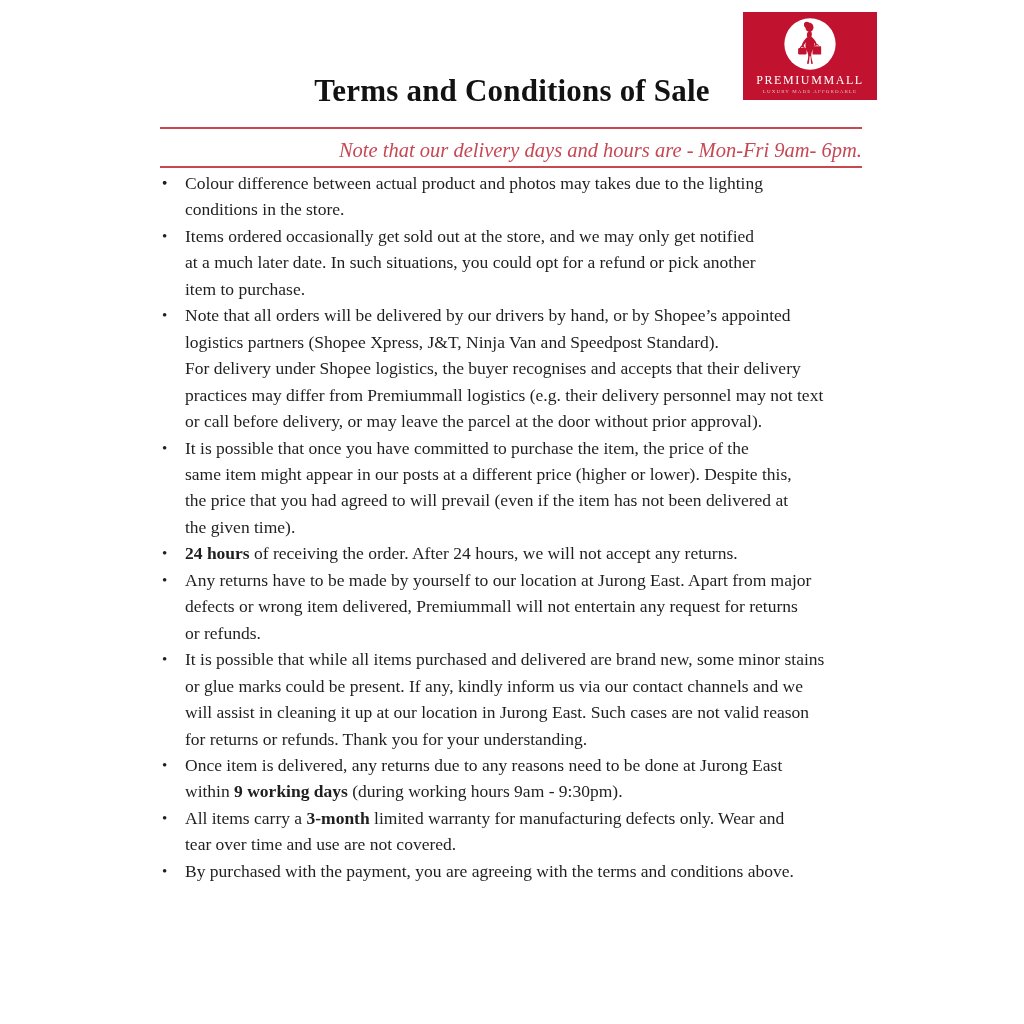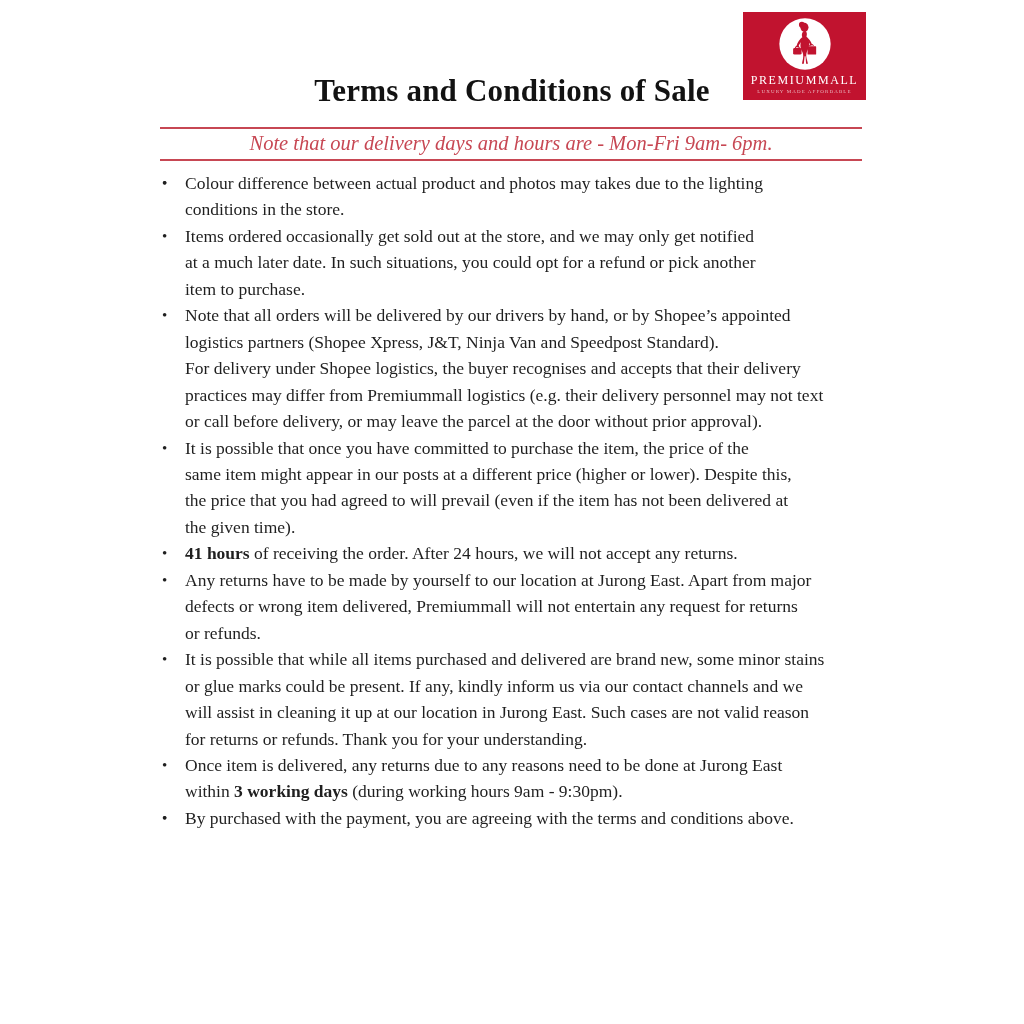--- a/index.html
+++ b/index.html
@@ -8,38 +8,38 @@
 
   
   .doc-title{
     position:absolute;left:0;top:63px;width:1024px;margin:0;
     text-align:center;font-size:31px;font-weight:bold;color:#121212;
     letter-spacing:0.2px;
   }
 
   
   .logo{
-    position:absolute;left:743px;top:2px;width:123px;height:88px;
+    position:absolute;left:743px;top:2px;width:134px;height:88px;
     display:flex;flex-direction:column;align-items:center;
     padding-top:5px;box-sizing:border-box;
   }
   .logo-figure{width:54px;height:54px;display:block;}
   .logo-brand{
     color:#ffffff;font-size:12px;letter-spacing:1.6px;margin-top:2px;
     font-family:"Liberation Serif","DejaVu Serif",serif;white-space:nowrap;
   }
   .logo-tagline{
     color:#e9b9c0;font-size:5px;letter-spacing:1.1px;margin-top:1px;white-space:nowrap;
   }
 
   
   .note-band{
     position:absolute;left:160px;top:117px;width:702px;
     border-top:2px solid #c74753;border-bottom:2px solid #c74753;
-    box-sizing:border-box;text-align:center;padding:2px 0 3px 0;
+    box-sizing:border-box;text-align:right;padding:9px 0 3px 0;
   }
   .note-text{
     margin:0;font-style:italic;font-size:20.5px;color:#c74753;line-height:25px;
   }
 
   
   .terms{
     position:absolute;left:160px;top:160px;width:715px;
     list-style:none;margin:0;padding:0;
     font-size:17.5px;color:#1f1f1f;
@@ -92,27 +92,28 @@
 item to purchase.</span></span></li>
       <li><span class="bullet">•</span><span class="term-text"><span>Note that all orders will be delivered by our drivers by hand, or by Shopee’s appointed
 logistics partners (Shopee Xpress, J&amp;T, Ninja Van and Speedpost Standard).
 For delivery under Shopee logistics, the buyer recognises and accepts that their delivery
 practices may differ from Premiummall logistics (e.g. their delivery personnel may not text
 or call before delivery, or may leave the parcel at the door without prior approval).</span></span></li>
       <li><span class="bullet">•</span><span class="term-text"><span>It is possible that once you have committed to purchase the item, the price of the
 same item might appear in our posts at a different price (higher or lower). Despite this,
 the price that you had agreed to will prevail (even if the item has not been delivered at
 the given time).</span></span></li>
-      <li><span class="bullet">•</span><span class="term-text"><b>41 hours</b><span> of receiving the order. After 24 hours, we will not accept any returns.</span></span></li>
+      <li><span class="bullet">•</span><span class="term-text"><b>24 hours</b><span> of receiving the order. After 24 hours, we will not accept any returns.</span></span></li>
       <li><span class="bullet">•</span><span class="term-text"><span>Any returns have to be made by yourself to our location at Jurong East. Apart from major
 defects or wrong item delivered, Premiummall will not entertain any request for returns
 or refunds.</span></span></li>
       <li><span class="bullet">•</span><span class="term-text"><span>It is possible that while all items purchased and delivered are brand new, some minor stains
 or glue marks could be present. If any, kindly inform us via our contact channels and we
 will assist in cleaning it up at our location in Jurong East. Such cases are not valid reason
 for returns or refunds. Thank you for your understanding.</span></span></li>
       <li><span class="bullet">•</span><span class="term-text"><span>Once item is delivered, any returns due to any reasons need to be done at Jurong East
-within </span><b>3 working days</b><span> (during working hours 9am - 9:30pm).</span></span></li>
-      <li><span class="bullet">•</span></li>
+within </span><b>9 working days</b><span> (during working hours 9am - 9:30pm).</span></span></li>
+      <li><span class="bullet">•</span><span class="term-text"><span>All items carry a </span><b>3-month</b><span> limited warranty for manufacturing defects only. Wear and
+tear over time and use are not covered.</span></span></li>
       <li><span class="bullet">•</span><span class="term-text"><span>By purchased with the payment, you are agreeing with the terms and conditions above.</span></span></li>
     </ul>
 
 </div>
 
 </body></html>

